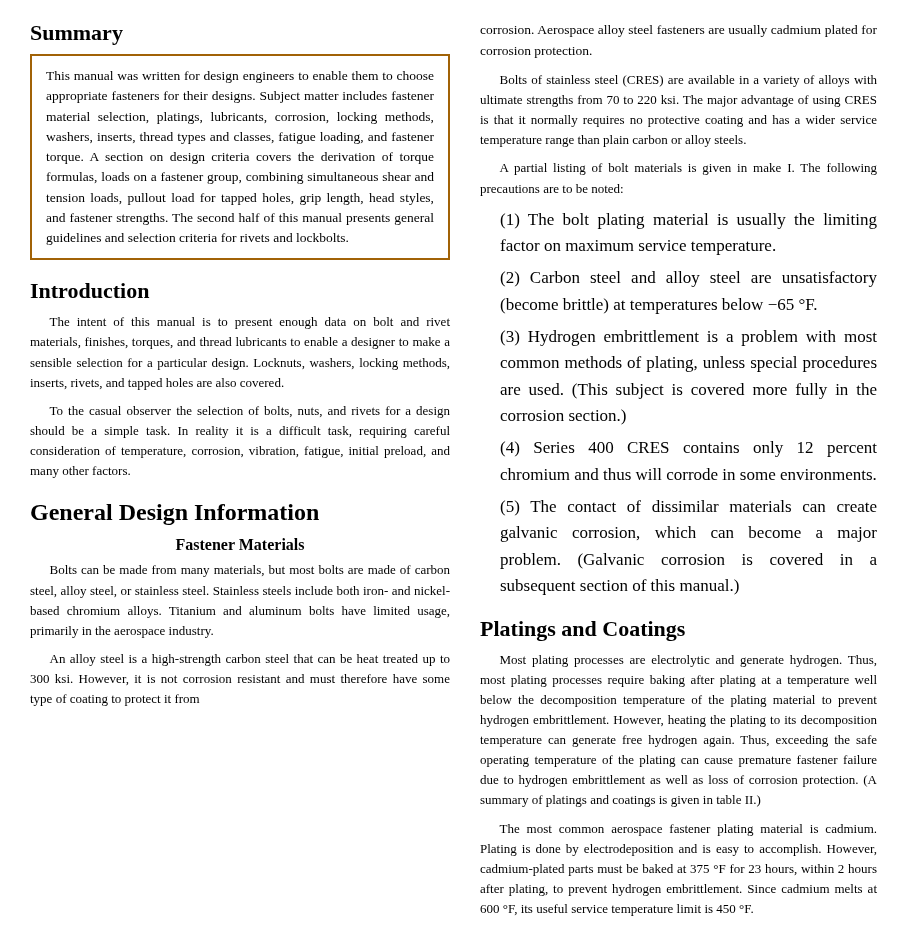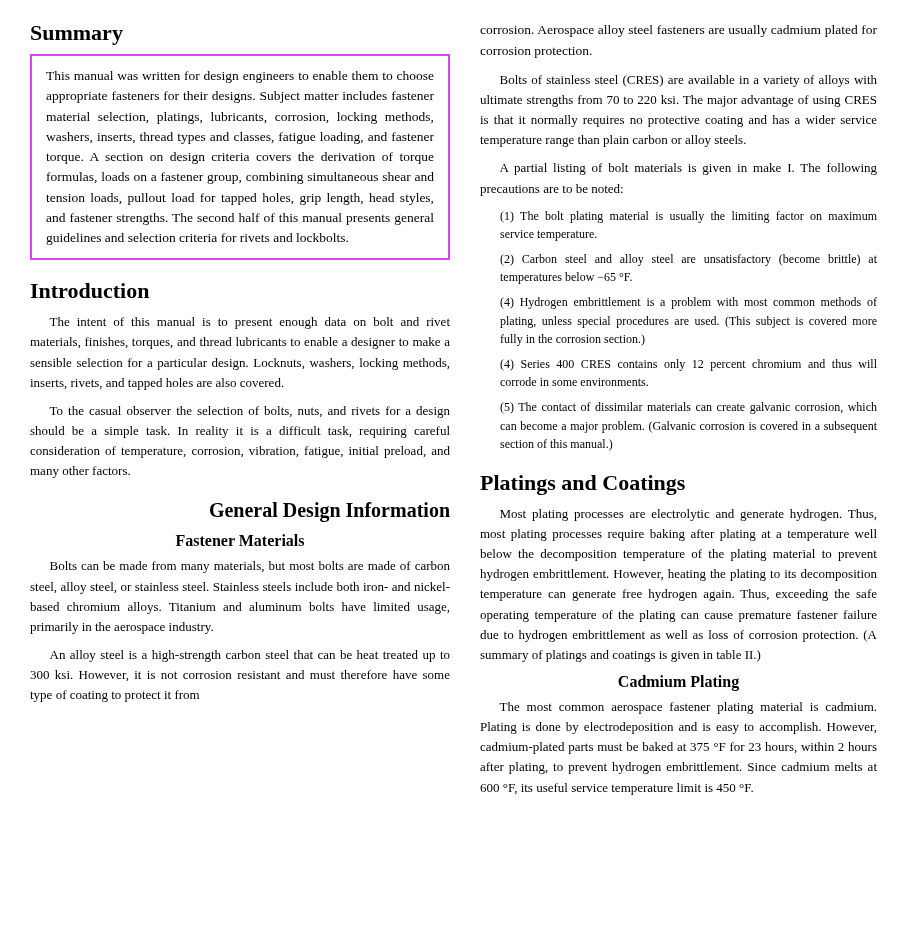--- a/index.html
+++ b/index.html
@@ -42,21 +42,21 @@
 
     h2.subsection-title {
       font-size: 16px;
       font-weight: bold;
       font-family: "Times New Roman", Times, serif;
       margin-bottom: 6px;
       text-align: center;
     }
 
     .summary-box {
-      border: 2px solid #d946ef;
+      border: 2px solid #a16207;
       padding: 10px 14px;
       margin-bottom: 16px;
     }
 
     .summary-box p {
       text-align: justify;
       line-height: 1.5;
       font-size: 13.5px;
     }
 
@@ -75,32 +75,31 @@
     p.body-text-noindent {
       text-align: justify;
       line-height: 1.55;
       font-size: 13.5px;
       margin-bottom: 8px;
     }
 
     .numbered-item {
       text-align: justify;
       line-height: 1.55;
-      font-size: 12px;
+      font-size: 17px;
       margin-bottom: 6px;
       padding-left: 20px;
       text-indent: -0px;
     }
 
     h1.section-title-large {
-      font-size: 20px;
+      font-size: 24px;
       font-weight: bold;
       font-family: "Times New Roman", Times, serif;
       margin-bottom: 10px;
-      text-align: right;
     }
   </style>
 </head>
 <body>
 
 <div class="page-container">
 
   <div class="left-column">
 
     <div class="section">
@@ -127,29 +126,28 @@
 
   <div class="right-column">
 
     <p class="body-text-noindent">corrosion. Aerospace alloy steel fasteners are usually cadmium plated for corrosion protection.</p>
     <p class="body-text">Bolts of stainless steel (CRES) are available in a variety of alloys with ultimate strengths from 70 to 220 ksi. The major advantage of using CRES is that it normally requires no protective coating and has a wider service temperature range than plain carbon or alloy steels.</p>
     <p class="body-text">A partial listing of bolt materials is given in make I. The following precautions are to be noted:</p>
 
     <div>
       <p class="numbered-item">(1) The bolt plating material is usually the limiting factor on maximum service temperature.</p>
       <p class="numbered-item">(2) Carbon steel and alloy steel are unsatisfactory (become brittle) at temperatures below −65 °F.</p>
-      <p class="numbered-item">(4) Hydrogen embrittlement is a problem with most common methods of plating, unless special procedures are used. (This subject is covered more fully in the corrosion section.)</p>
+      <p class="numbered-item">(3) Hydrogen embrittlement is a problem with most common methods of plating, unless special procedures are used. (This subject is covered more fully in the corrosion section.)</p>
       <p class="numbered-item">(4) Series 400 CRES contains only 12 percent chromium and thus will corrode in some environments.</p>
       <p class="numbered-item">(5) The contact of dissimilar materials can create galvanic corrosion, which can become a major problem. (Galvanic corrosion is covered in a subsequent section of this manual.)</p>
     </div>
 
     <div class="section" style="margin-top: 16px;">
       <h1 class="section-title">Platings and Coatings</h1>
       <p class="body-text">Most plating processes are electrolytic and generate hydrogen. Thus, most plating processes require baking after plating at a temperature well below the decomposition temperature of the plating material to prevent hydrogen embrittlement. However, heating the plating to its decomposition temperature can generate free hydrogen again. Thus, exceeding the safe operating temperature of the plating can cause premature fastener failure due to hydrogen embrittlement as well as loss of corrosion protection. (A summary of platings and coatings is given in table II.)</p>
 
       <div>
-        <h2 class="subsection-title">Cadmium Plating</h2>
         <p class="body-text">The most common aerospace fastener plating material is cadmium. Plating is done by electrodeposition and is easy to accomplish. However, cadmium-plated parts must be baked at 375 °F for 23 hours, within 2 hours after plating, to prevent hydrogen embrittlement. Since cadmium melts at 600 °F, its useful service temperature limit is 450 °F.</p>
       </div>
     </div>
 
   </div>
 </div>
 
 </body></html>

